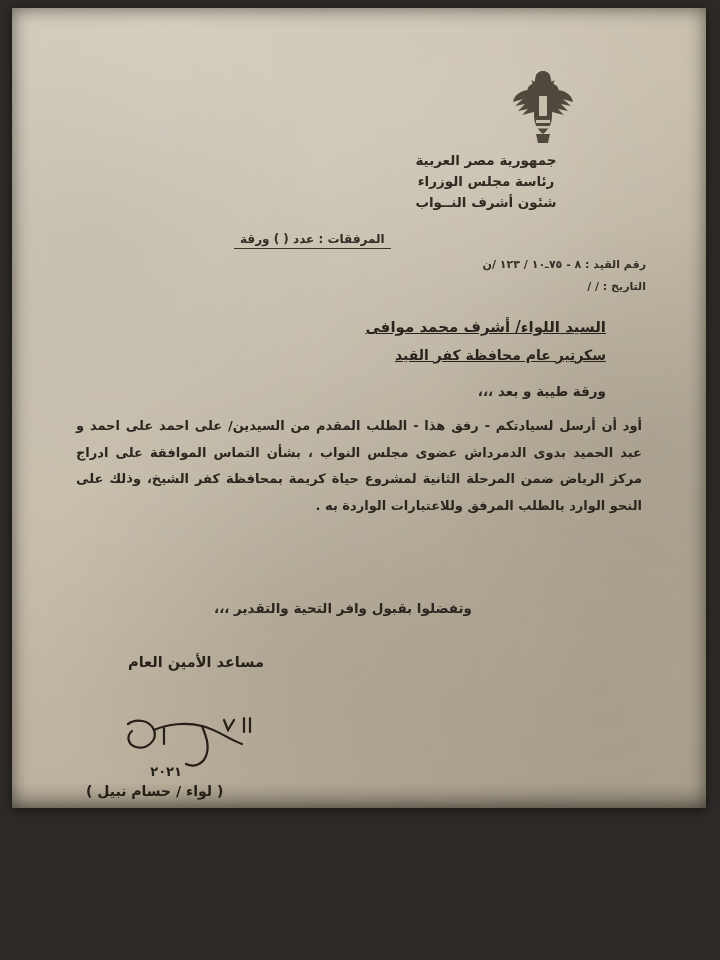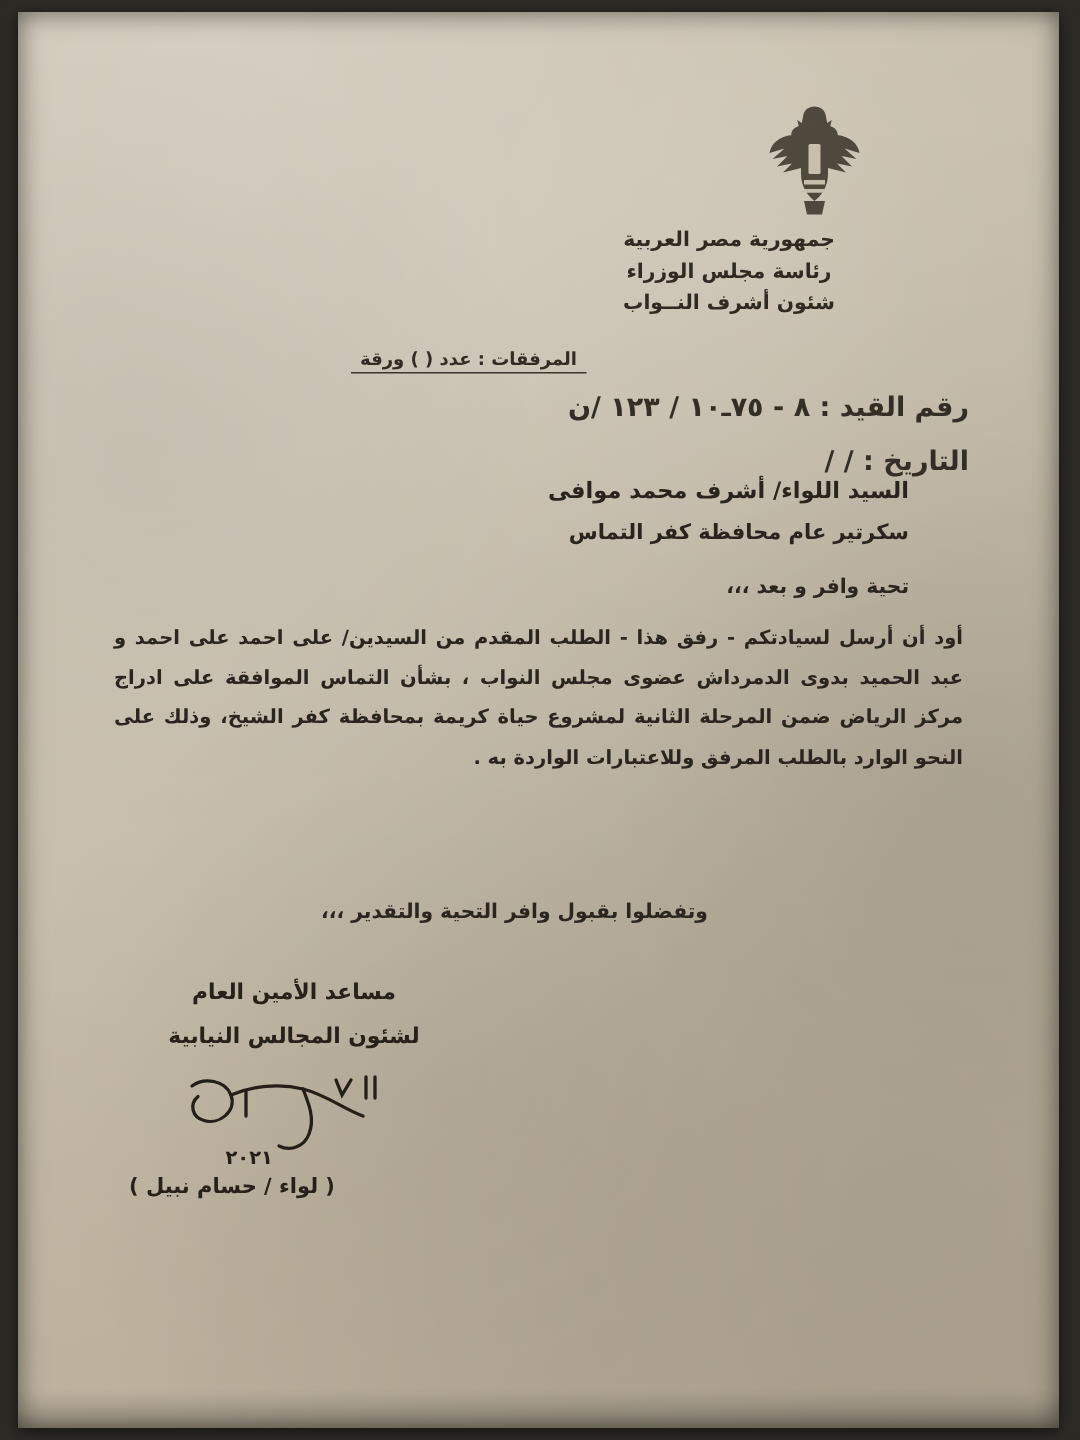--- a/index.html
+++ b/index.html
@@ -18,21 +18,21 @@
     width: 720px;
     height: 960px;
     background: #2e2b27;
   }
   
   #sheet {
     position: absolute;
     left: 12px;
     top: 8px;
     width: 694px;
-    height: 944px;
+    height: 800px;
     background:
       radial-gradient(ellipse at 20% 10%, rgba(255,255,255,0.20), rgba(255,255,255,0) 60%),
       radial-gradient(ellipse at 85% 85%, rgba(0,0,0,0.10), rgba(0,0,0,0) 65%),
       linear-gradient(160deg, #cdc4b3 0%, #c9c0ae 25%, #c3b9a6 55%, #bcb19d 80%, #b6ab96 100%);
     box-shadow: 0 0 18px rgba(0,0,0,0.55) inset, 0 2px 10px rgba(0,0,0,0.6);
     direction: rtl;
     color: #2b2720;
   }
   
   #sheet::before {
@@ -82,21 +82,21 @@
     letter-spacing: 0.3px;
     color: #2f2b23;
   }
   #letterhead div { white-space: nowrap; }
 
   
   #registry {
     position: absolute;
     top: 246px;
     right: 60px;
-    font-size: 18px;
+    font-size: 11px;
     font-weight: bold;
     line-height: 2.0;
     color: #332f27;
   }
   #registry .row { white-space: nowrap; }
 
   
   #attachments {
     position: absolute;
     top: 224px;
@@ -112,20 +112,21 @@
   
   #addressee {
     position: absolute;
     top: 305px;
     right: 100px;
     text-align: right;
     font-size: 15px;
     font-weight: bold;
     line-height: 1.9;
     color: #29251e;
+    text-decoration: underline;
   }
   #addressee .line2 { font-size: 14px; }
 
   #greeting {
     position: absolute;
     top: 375px;
     right: 100px;
     font-size: 13.5px;
     font-weight: bold;
   }
@@ -224,31 +225,30 @@
       <div class="row">
         <span>التاريخ :</span>
         <span>/     /</span>
       </div>
     </div>
 
     <div id="attachments" class="arabic">المرفقات : عدد (   ) ورقة</div>
 
     <div id="addressee" class="arabic">
       <div>السيد اللواء/ أشرف محمد موافى</div>
-      <div class="line2">سكرتير عام محافظة كفر التماس</div>
-    </div>
-
-    <div id="greeting" class="arabic">تحية وافر و بعد ،،،</div>
+      <div class="line2">سكرتير عام محافظة كفر القيد</div>
+    </div>
+
+    <div id="greeting" class="arabic">ورقة طيبة و بعد ،،،</div>
 
     <div id="para1" class="para arabic">أود أن أرسل لسيادتكم - رفق هذا - الطلب المقدم من السيدين/ على احمد على احمد و عبد الحميد بدوى الدمرداش عضوى مجلس النواب ، بشأن التماس الموافقة على ادراج مركز الرياض ضمن المرحلة الثانية لمشروع حياة كريمة بمحافظة كفر الشيخ، وذلك على النحو الوارد بالطلب المرفق وللاعتبارات الواردة به .</div>
     <div id="closing" class="arabic">وتفضلوا بقبول وافر التحية والتقدير ،،،</div>
 
     <div id="signblock" class="arabic">
       <div>مساعد الأمين العام</div>
-      <div>لشئون المجالس النيابية</div>
     </div>
 
     <div id="signature">
       <svg viewBox="0 0 170 70" width="170" height="70" aria-hidden="true">
         <g fill="none" stroke="#241f17" stroke-width="2.2" stroke-linecap="round">
           <path d="M22 10 C30 4 44 6 48 16 C52 27 40 36 30 33 C22 31 20 22 26 17"></path>
           <path d="M48 16 C62 10 80 8 96 12 C112 16 124 26 136 30"></path>
           <path d="M96 12 C100 22 104 32 100 42 C97 50 88 54 80 50"></path>
           <path d="M58 14 L58 30"></path>
           <path d="M118 6 L122 16 L128 6"></path>

